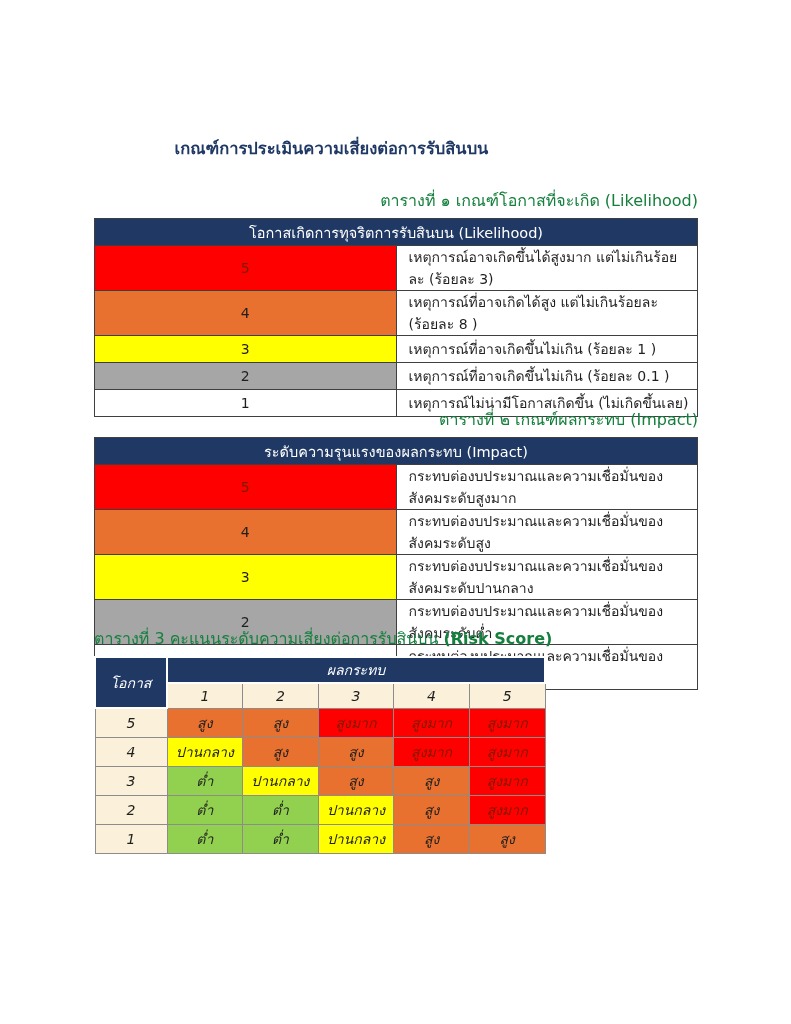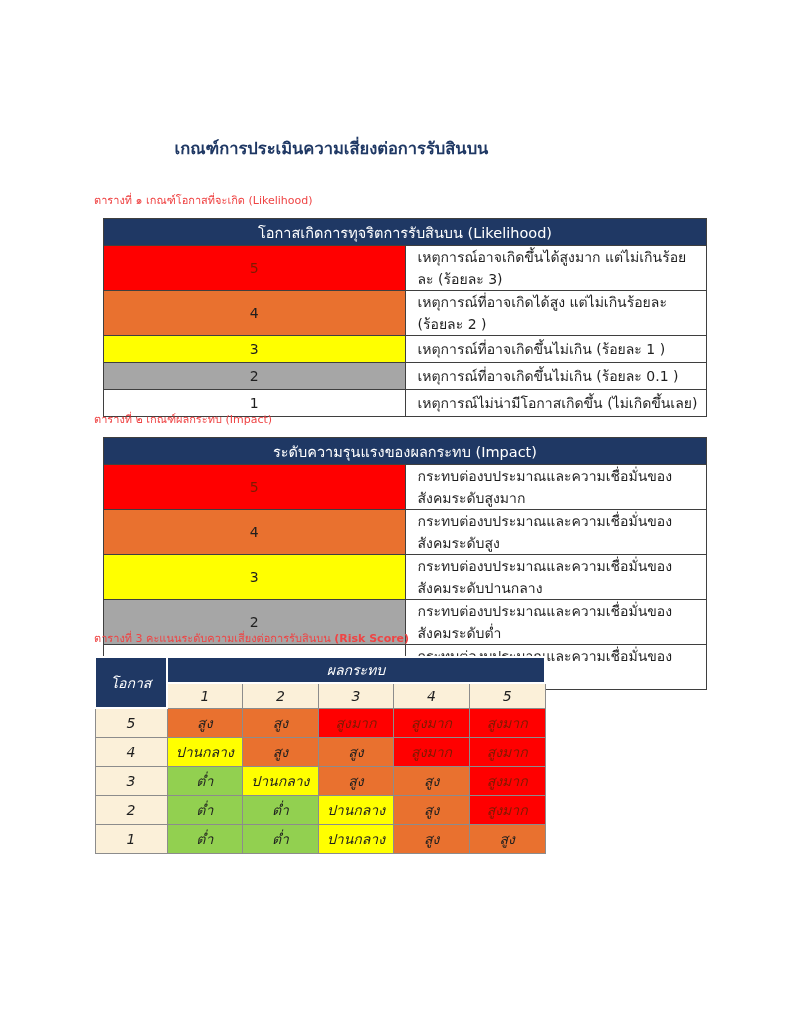--- a/index.html
+++ b/index.html
@@ -15,29 +15,29 @@
     position: absolute; top: 135px; left: 0; width: 663px;
     margin: 0; text-align: center;
     font-size: 16.5px; font-weight: bold;
     color: var(--title, #1F3864);
   }
   .sec { position: absolute; left: 94px; }
   .sec1 { top: 190px; }
   .sec2 { top: 409px; }
   .sec3 { top: 628px; }
   .caption {
-    margin: 0 0 7px 0; font-size: 11px; line-height: 21px; height: 21px;
-    color: #ef4444; white-space: pre;
+    margin: 0 0 7px 0; font-size: 16px; line-height: 21px; height: 21px;
+    color: #15803d; white-space: pre; text-align: right;
   }
   .caption b { font-weight: bold; }
 
   table { border-collapse: collapse; table-layout: fixed; }
 
   
-  .criteria { width: 604px; margin-left: 9px; }
+  .criteria { width: 604px; }
   .criteria th {
     background: var(--navy, #1F3864); color: #ffffff;
     font-weight: normal; font-size: 14.5px; height: 27px;
     border: 1px solid var(--border-dark, #3f3f3f);
   }
   .criteria td {
     border: 1px solid var(--border-dark, #3f3f3f);
     height: 27px; font-size: 14px;
   }
   .criteria .score { width: 100px; text-align: center; }
@@ -82,21 +82,21 @@
           <th colspan="2">โอกาสเกิดการทุจริตการรับสินบน (Likelihood)</th>
         </tr>
       </thead>
       <tbody>
           <tr>
             <td class="score bg-red on-red">5</td>
             <td class="desc">เหตุการณ์อาจเกิดขึ้นได้สูงมาก แต่ไม่เกินร้อยละ (ร้อยละ 3)</td>
           </tr>
           <tr>
             <td class="score bg-orange">4</td>
-            <td class="desc">เหตุการณ์ที่อาจเกิดได้สูง แต่ไม่เกินร้อยละ (ร้อยละ 2 )</td>
+            <td class="desc">เหตุการณ์ที่อาจเกิดได้สูง แต่ไม่เกินร้อยละ (ร้อยละ 8 )</td>
           </tr>
           <tr>
             <td class="score bg-yellow">3</td>
             <td class="desc">เหตุการณ์ที่อาจเกิดขึ้นไม่เกิน (ร้อยละ 1 )</td>
           </tr>
           <tr>
             <td class="score bg-gray">2</td>
             <td class="desc">เหตุการณ์ที่อาจเกิดขึ้นไม่เกิน (ร้อยละ 0.1 )</td>
           </tr>
           <tr>

